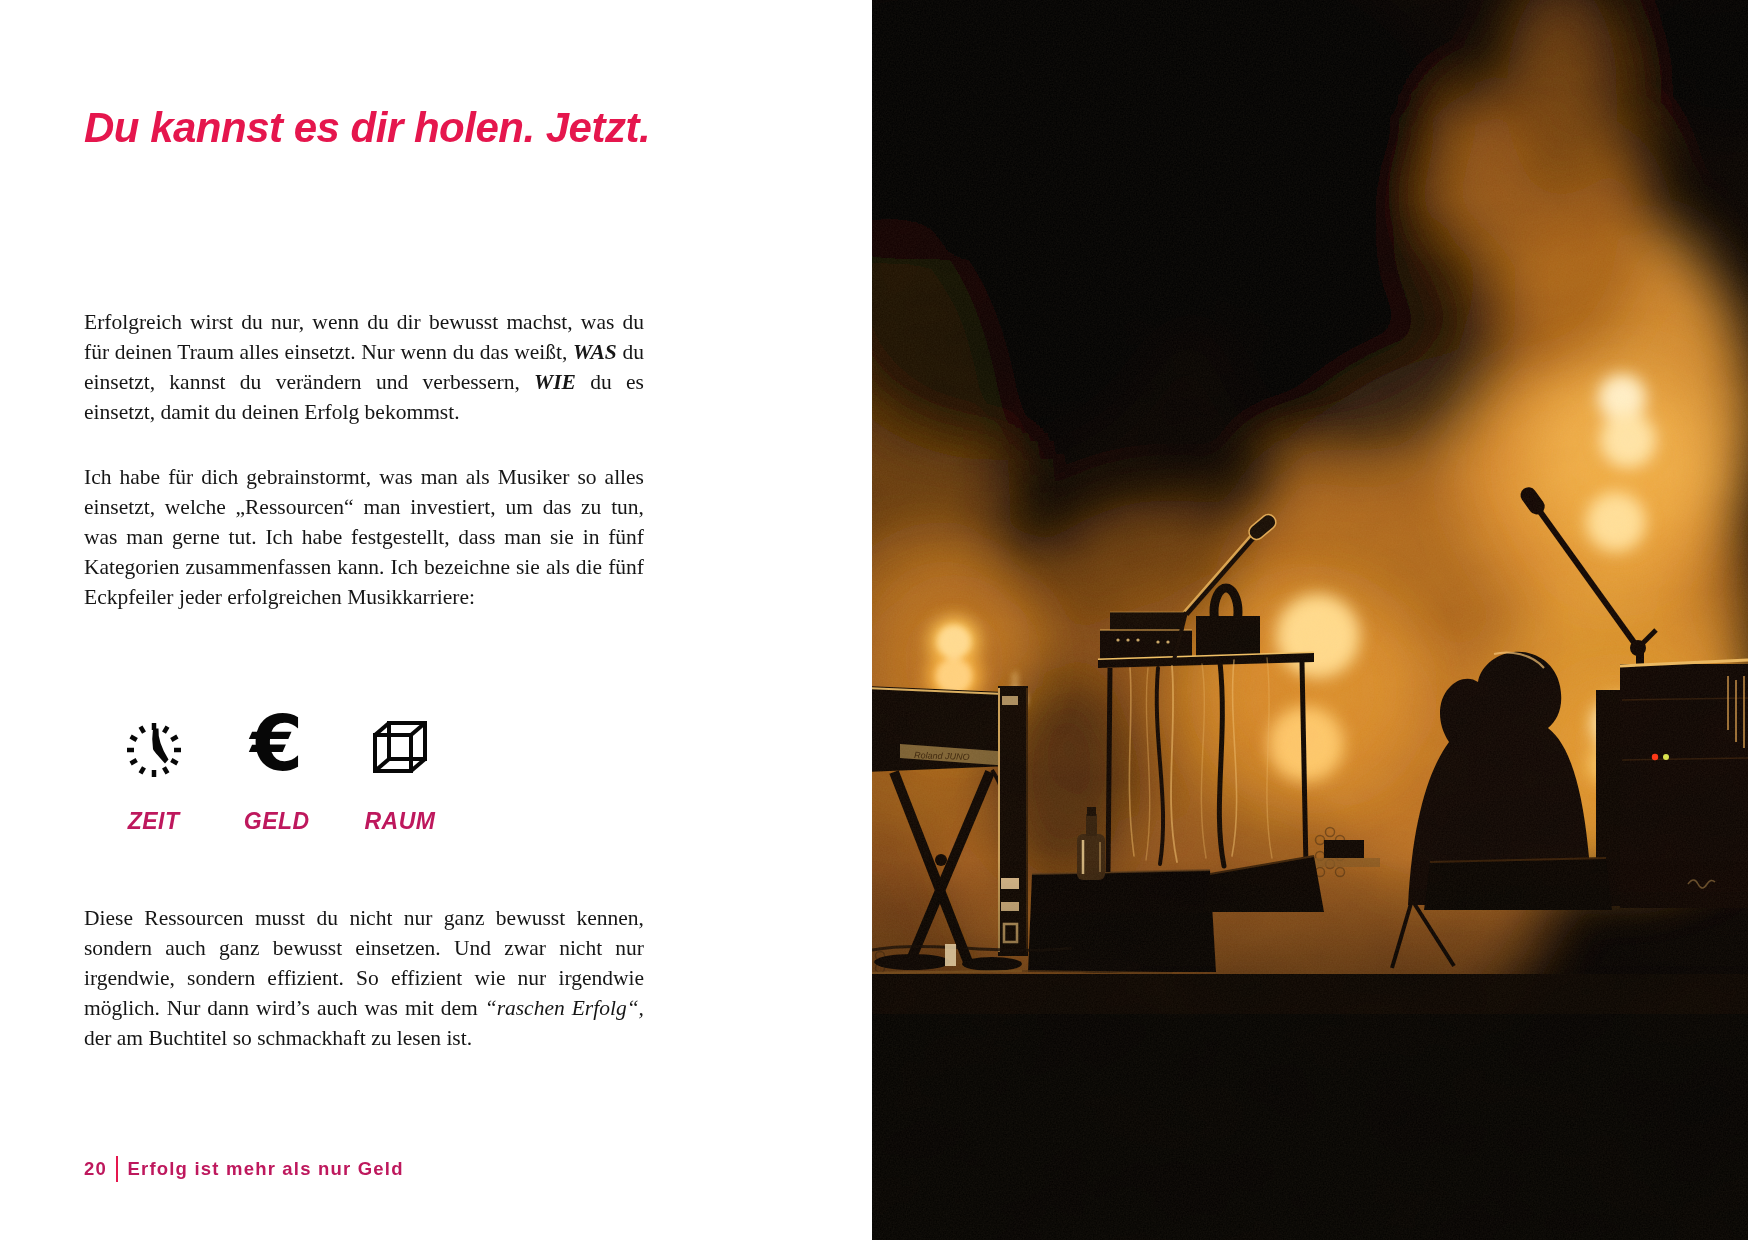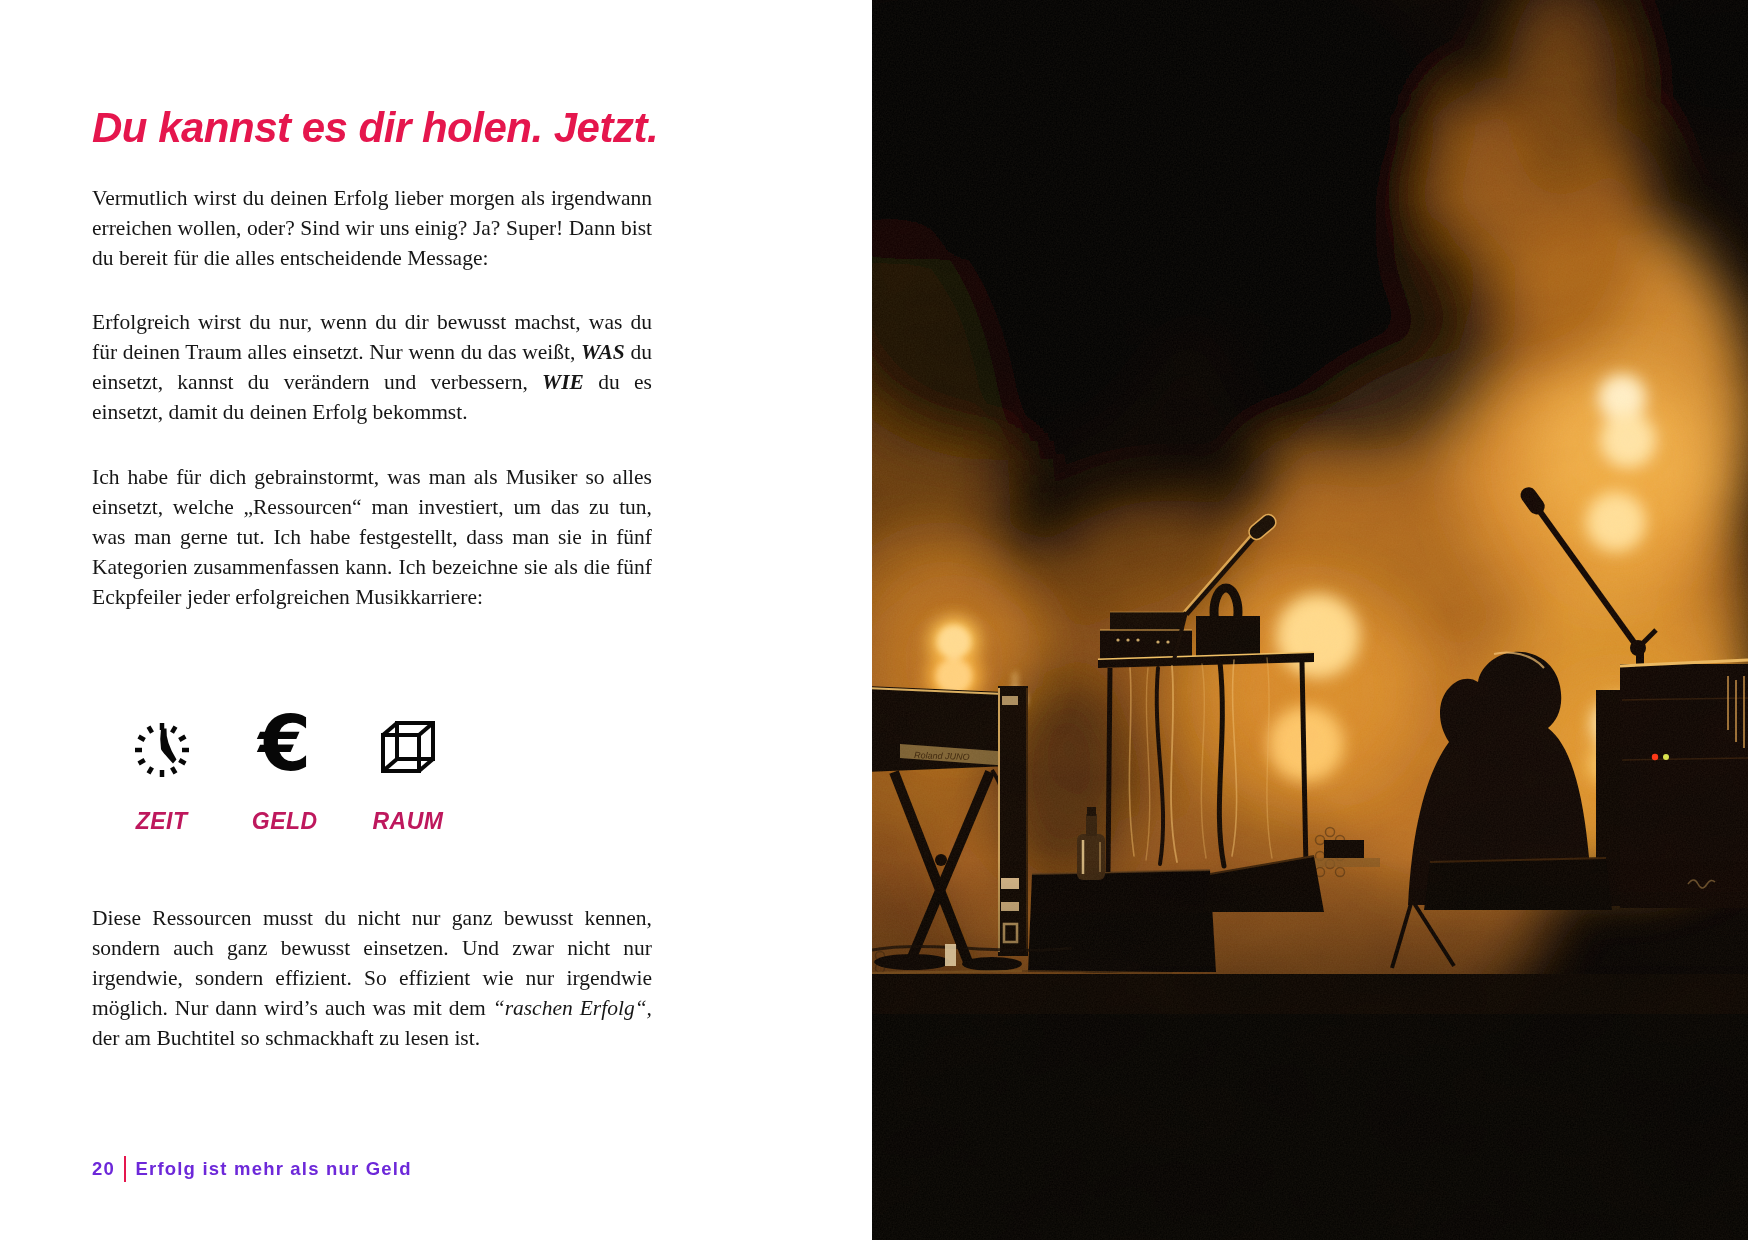--- a/index.html
+++ b/index.html
@@ -1,55 +1,52 @@
 <!DOCTYPE html>
 <html><head>
 <meta charset="utf-8">
 <style>
   html,body{margin:0;padding:0;background:#ffffff;}
   .page{position:relative;width:1748px;height:1240px;background:#ffffff;overflow:hidden;
         font-family:"Liberation Sans",sans-serif;}
   
-  .textcol{position:absolute;left:16px;top:0;width:1012px;height:1240px;background:#fff;}
+  .textcol{position:absolute;left:8px;top:0;width:1012px;height:1240px;background:#fff;}
   h1.title{position:absolute;left:76px;top:104px;margin:0;width:640px;
            font:italic 800 42px/48px "Liberation Sans",sans-serif;
            letter-spacing:-0.5px;color:#e5164d;}
   p.body{position:absolute;left:76px;width:560px;margin:0;
          font:21.5px/30px "Liberation Serif",serif;color:#161616;
          text-align:justify;}
   .bi{font-weight:bold;font-style:italic;}
   .it{font-style:italic;font-family:Liberation Serif, serif;}
   
   .pillars{position:absolute;left:84px;top:702px;width:616px;display:flex;}
   .pillar{width:123.2px;display:flex;flex-direction:column;align-items:center;}
   .picon{height:78px;display:flex;align-items:flex-end;justify-content:center;}
   .picon svg{display:block;}
   .euro{font:700 76px/0.95 "DejaVu Sans",sans-serif;color:#070707;}
   .plabel{margin-top:28px;font:italic 700 23px "Liberation Sans",sans-serif;
           letter-spacing:0.5px;color:#be185d;white-space:nowrap;}
   
   .pfooter{position:absolute;left:76px;top:1156px;display:flex;align-items:center;gap:9px;
-           font:700 18.5px "Liberation Sans",sans-serif;letter-spacing:1.2px;color:#6d28d9;}
+           font:700 18.5px "Liberation Sans",sans-serif;letter-spacing:1.2px;color:#be185d;}
   .pfooter .bar{width:2.5px;height:26px;background:#e5164d;}
   
   .photo{position:absolute;left:872px;top:0;width:876px;height:1240px;margin:0;background:#050302;}
   .photo svg{display:block;}
 </style>
 </head>
 <body>
 
 <div class="page">
 
   <section class="textcol">
 
     <h1 class="title">Du kannst es dir holen. Jetzt.</h1>
 
-    <p class="body" style="top:183px">
-      <span>Vermutlich wirst du deinen Erfolg lieber morgen als irgendwann erreichen wollen, oder? Sind wir uns einig? Ja? Super! Dann bist du bereit für die alles entscheidende Message:</span>
-    </p>
 
     <p class="body" style="top:307px"><span>Erfolgreich wirst du nur, wenn du dir bewusst machst, was du für deinen Traum alles einsetzt. Nur wenn du das weißt, </span><span class="bi">WAS</span><span> du einsetzt, kannst du verändern und verbessern, </span><span class="bi">WIE</span><span> du es einsetzt, damit du deinen Erfolg bekommst.</span></p>
 
     <p class="body" style="top:462px">
       <span>Ich habe für dich gebrainstormt, was man als Musiker so alles einsetzt, welche „Ressourcen“ man investiert, um das zu tun, was man gerne tut. Ich habe festgestellt, dass man sie in fünf Kategorien zusammenfassen kann. Ich bezeichne sie als die fünf Eckpfeiler jeder erfolgreichen Musikkarriere:</span>
     </p>
 
     <div class="pillars">
 
       <div class="pillar">

